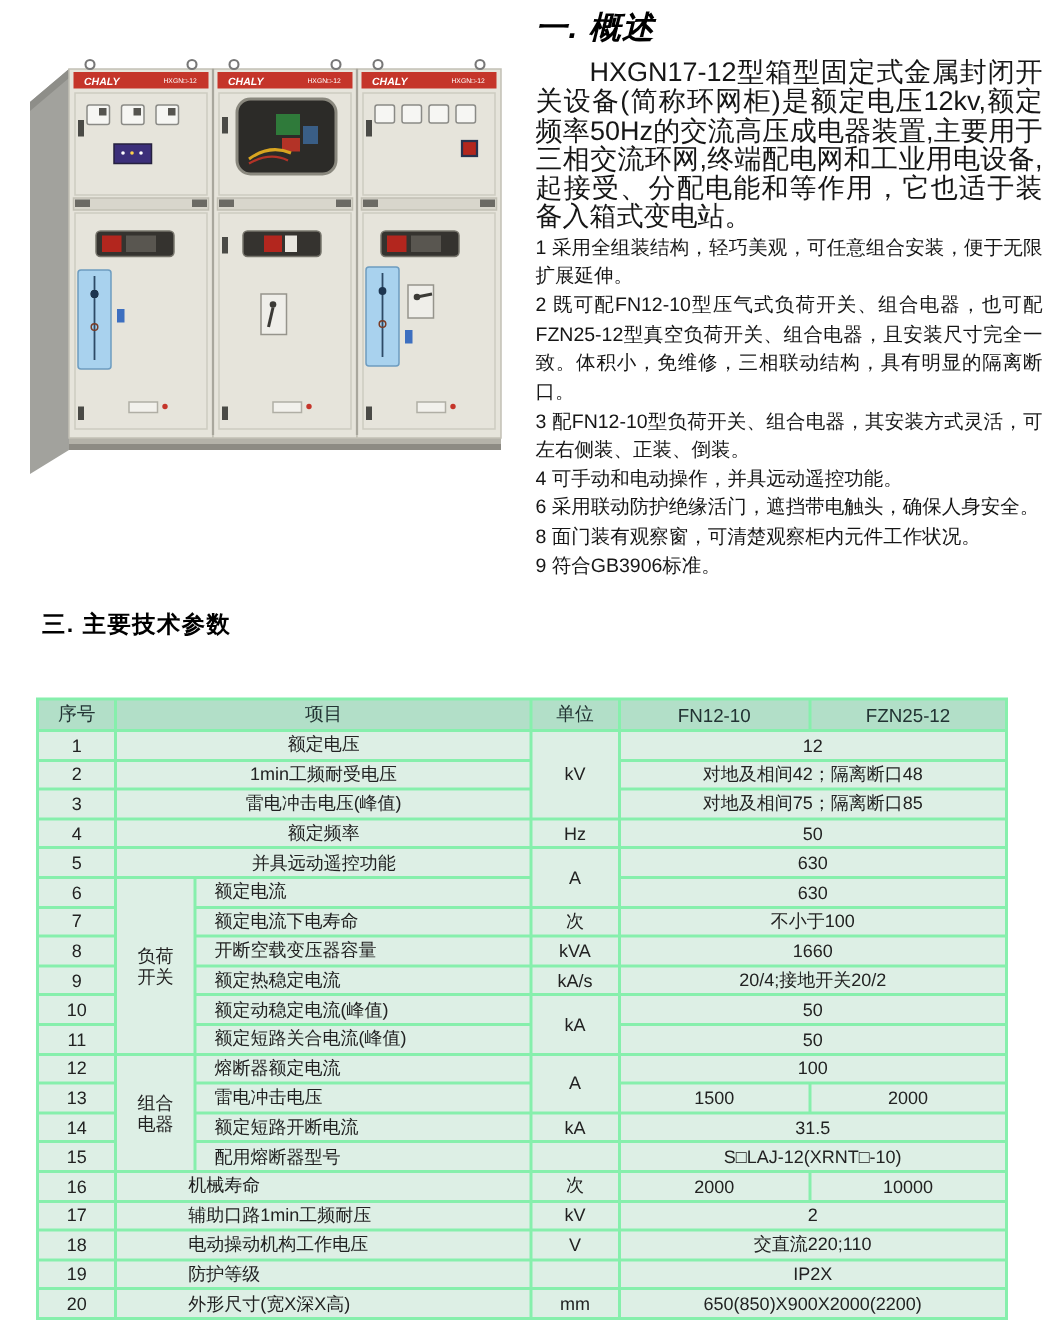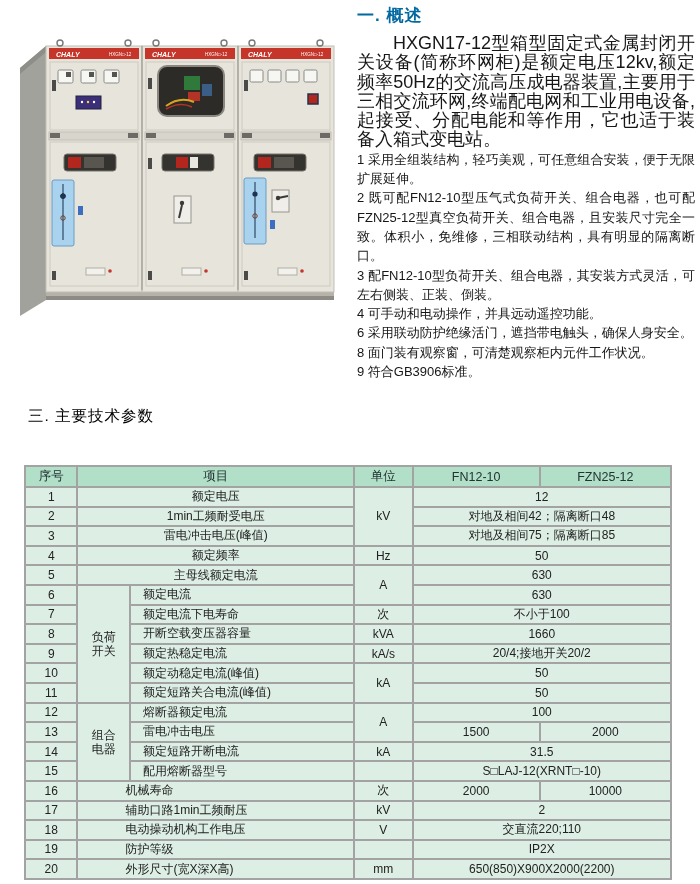--- a/index.html
+++ b/index.html
@@ -3,31 +3,31 @@
 <meta charset="utf-8">
 <style>
   html,body{margin:0;padding:0;}
   body{
     width:700px;height:884px;position:relative;background:#ffffff;
     font-family:"Liberation Sans","DejaVu Sans",sans-serif;color:#111;
     overflow:hidden;
   }
   
   .right-col{position:absolute;left:357px;top:4px;width:338px;}
-  .sec-title{font-size:17px;font-weight:bold;color:#0369a1;margin:0 0 7px 0;letter-spacing:1px;}
+  .sec-title{font-size:21px;font-weight:bold;color:#000000;margin:0 0 7px 0;letter-spacing:1px;font-style:italic;}
   .sec-title.second{margin-top:11px;}
   .overview-body{font-size:18px;line-height:19.3px;text-align:justify;text-indent:2em;margin:0;color:#161616;}
   .feature-item{font-size:13px;line-height:19.3px;text-align:justify;margin:0;color:#161616;}
   
-  .sec3-title{position:absolute;left:28px;top:406px;font-size:15.5px;font-weight:normal;color:#000;margin:0;letter-spacing:1px;}
+  .sec3-title{position:absolute;left:28px;top:406px;font-size:15.5px;font-weight:bold;color:#000;margin:0;letter-spacing:1px;}
   
   table.params{
     position:absolute;left:24px;top:465px;width:648px;
     border-collapse:separate;border-spacing:2px;table-layout:fixed;
-    background:#a3a3a3;
+    background:#86efac;
   }
   table.params th{
     background:#b2dfc8;color:#233;font-weight:normal;font-size:12.5px;
     height:19px;text-align:center;padding:0;overflow:hidden;
   }
   table.params td{
     background:#ddefe5;color:#222;font-size:12px;height:17.6px;
     text-align:center;vertical-align:middle;padding:0;overflow:hidden;
     white-space:pre-line;
   }
@@ -207,21 +207,21 @@
       <td colspan="2">对地及相间75；隔离断口85</td>
     </tr>
     <tr>
       <td>4</td>
       <td colspan="2">额定频率</td>
       <td>Hz</td>
       <td colspan="2">50</td>
     </tr>
     <tr>
       <td>5</td>
-      <td colspan="2">主母线额定电流</td>
+      <td colspan="2">并具远动遥控功能</td>
       <td rowspan="2">A</td>
       <td colspan="2">630</td>
     </tr>
     <tr>
       <td>6</td>
       <td rowspan="6" class="group-cell">负荷
 开关</td>
       <td class="item-grouped">额定电流</td>
       <td colspan="2">630</td>
     </tr>

